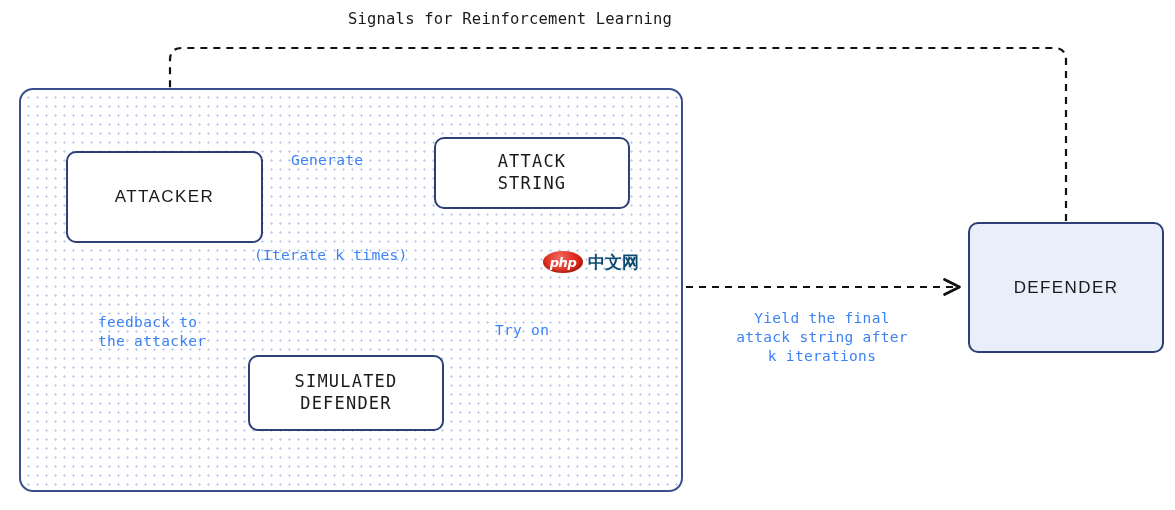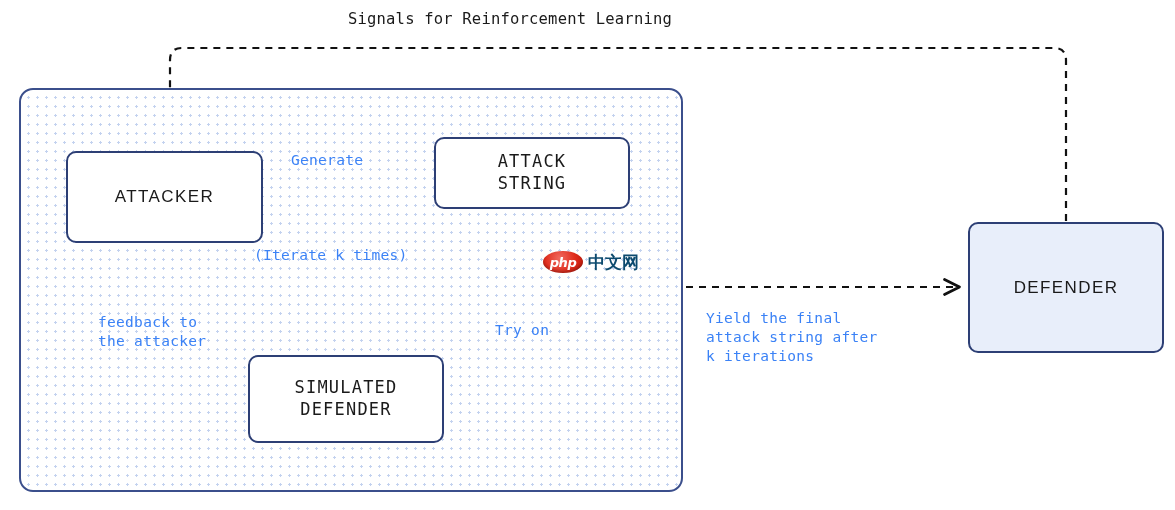--- a/index.html
+++ b/index.html
@@ -85,21 +85,21 @@
     width: 196px;
     height: 72px;
     font-size: 17px;
     letter-spacing: 1.2px;
   }
 
   #node-simulated-defender {
     left: 248px;
     top: 355px;
     width: 196px;
-    height: 88px;
+    height: 76px;
     font-size: 17px;
     letter-spacing: 1.2px;
   }
 
   #node-defender {
     left: 968px;
     top: 222px;
     width: 196px;
     height: 131px;
     background: #e8eefa;
@@ -138,20 +138,21 @@
   #label-try-on {
     left: 495px;
     top: 301px;
     letter-spacing: 0.3px;
     margin-top: 20px;
   }
   #label-yield {
     left: 706px;
     top: 309px;
     width: 232px;
+    text-align: center;
     letter-spacing: 0.3px;
   }
 
   
   #watermark {
     position: absolute;
     left: 543px;
     top: 250px;
     height: 24px;
     display: flex;

